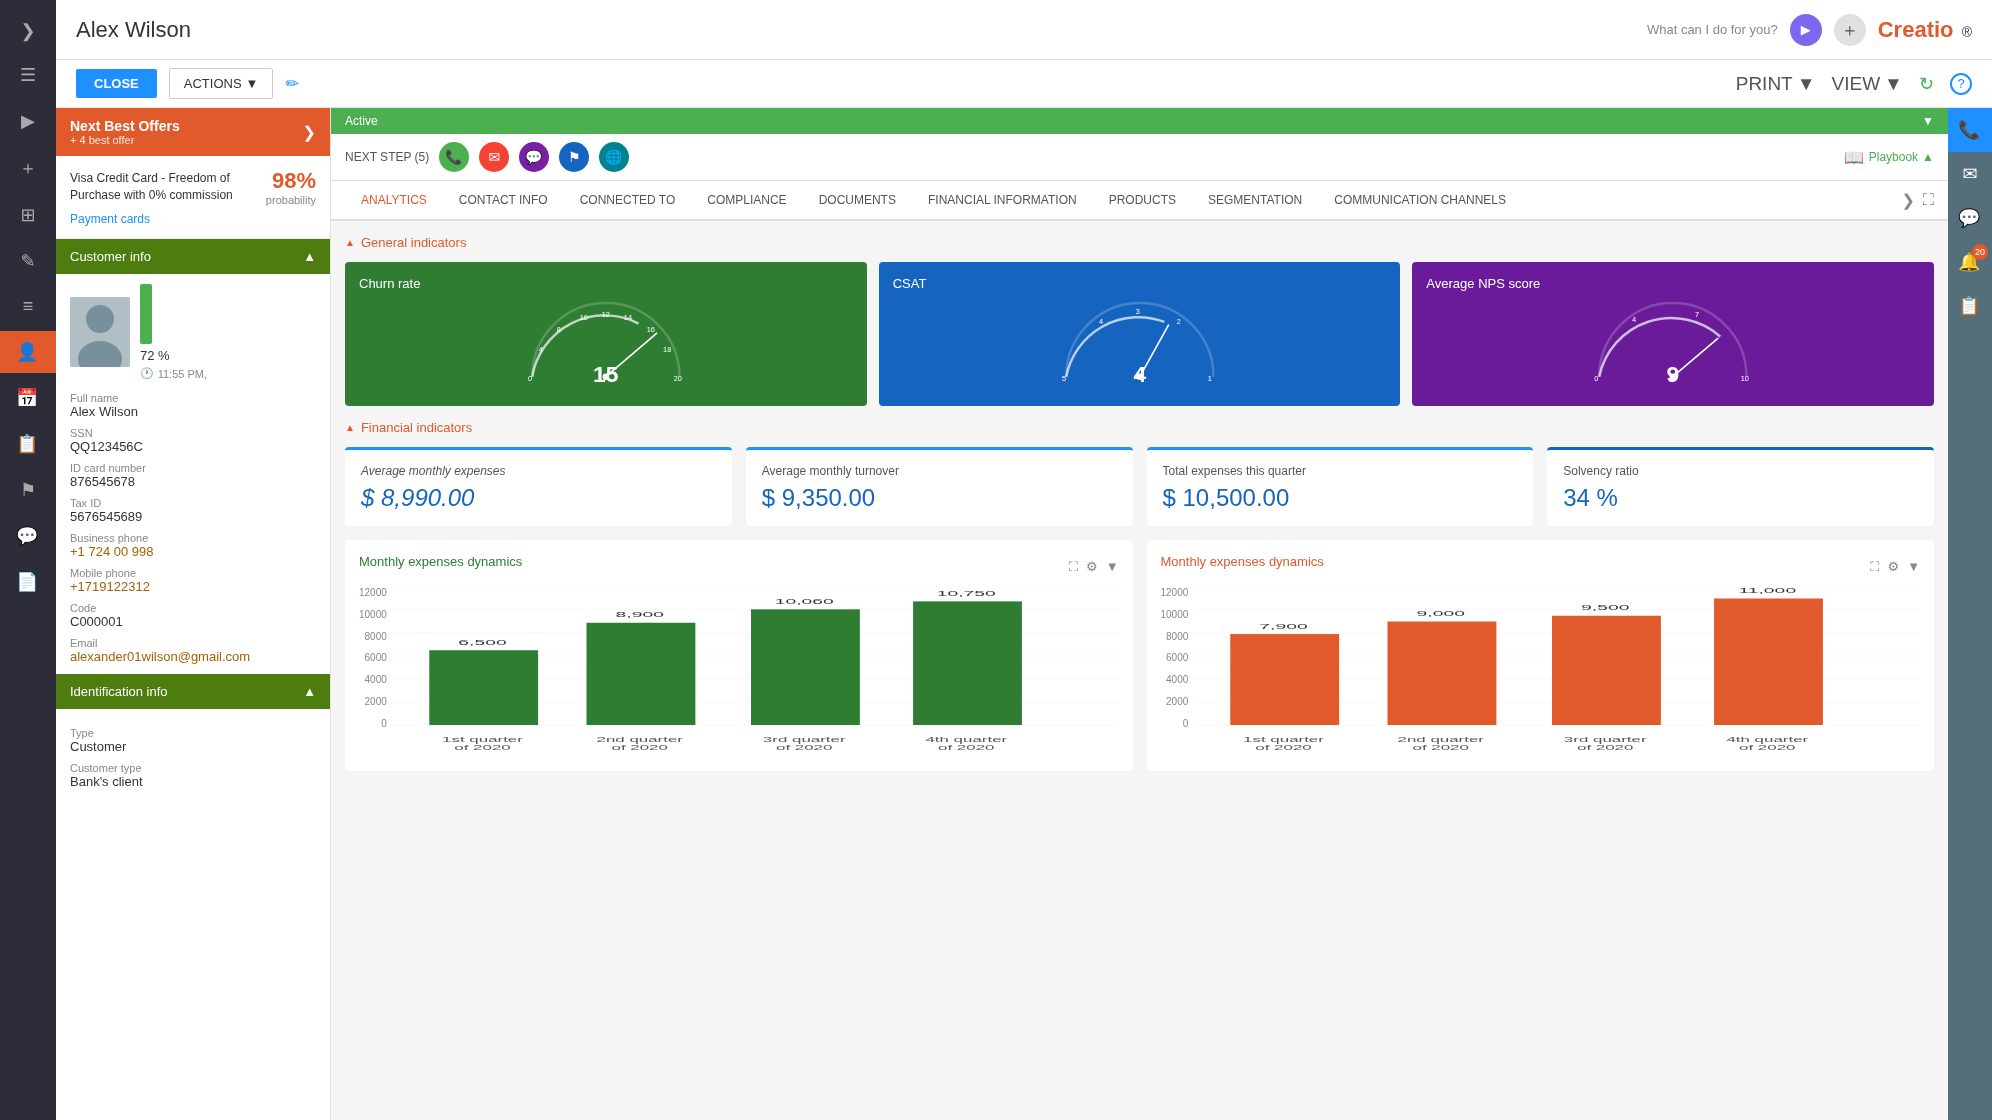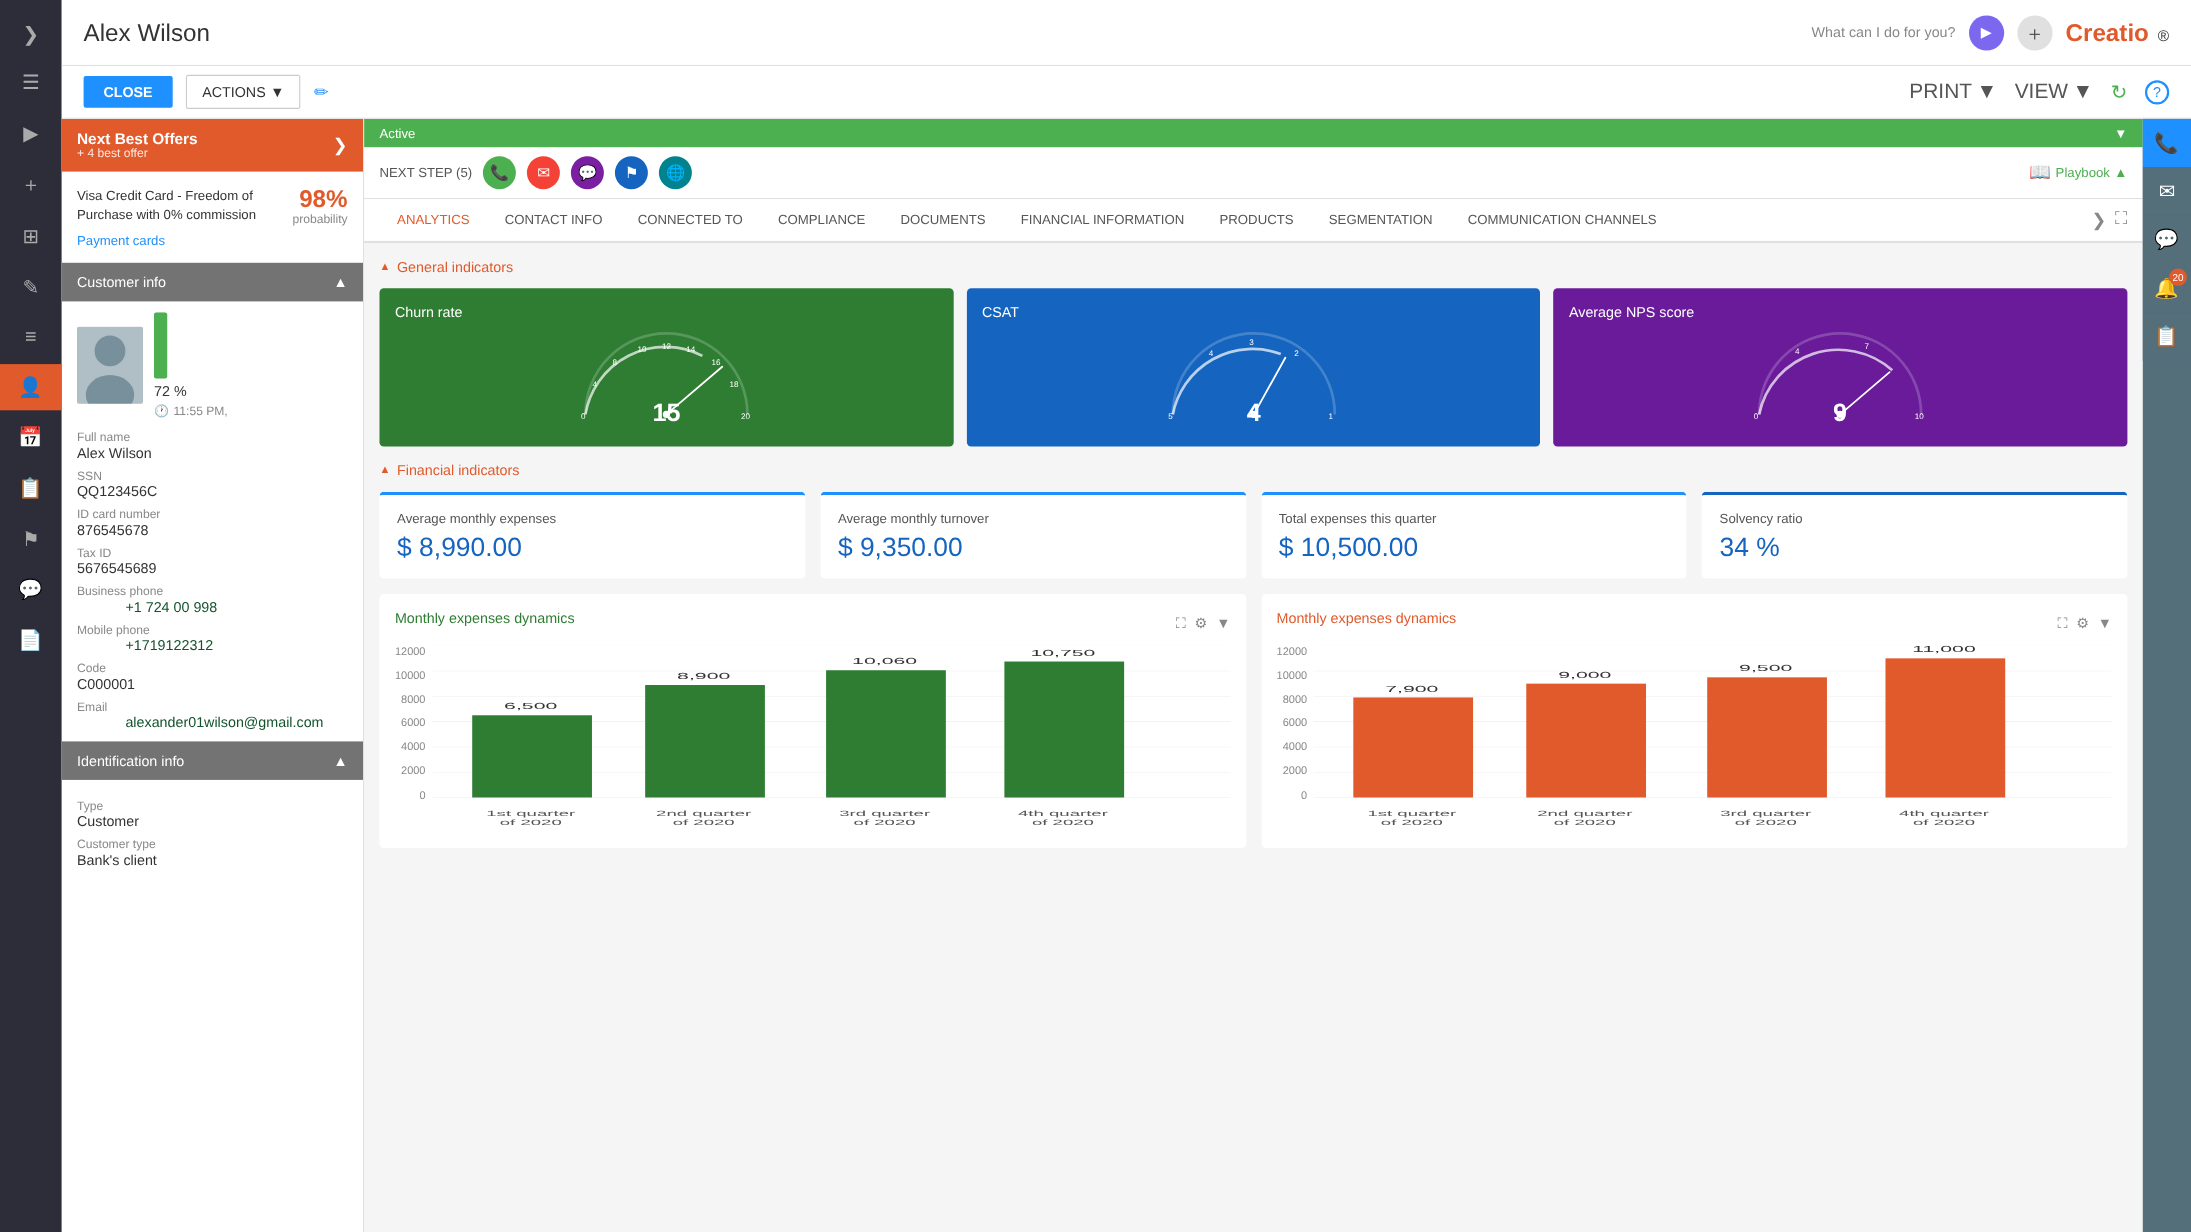--- a/index.html
+++ b/index.html
@@ -44,33 +44,33 @@
     
     .nbo-header { background: #e05a2b; color: white; padding: 10px 14px; display: flex; align-items: center; justify-content: space-between; cursor: pointer; }
     .nbo-title { font-size: 14px; font-weight: bold; }
     .nbo-content { padding: 12px 14px; border-bottom: 1px solid #eee; }
     .nbo-product { font-size: 12px; color: #333; line-height: 1.4; }
     .nbo-prob { font-size: 22px; font-weight: bold; color: #e05a2b; text-align: right; }
     .nbo-prob-label { font-size: 11px; color: #888; }
     .payment-link { color: #1e90ff; font-size: 12px; cursor: pointer; }
     
     
-    .section-header { background: #737373; color: white; padding: 10px 14px; display: flex; align-items: flex-start; justify-content: space-between; cursor: pointer; }
+    .section-header { background: #4d7c0f; color: white; padding: 10px 14px; display: flex; align-items: flex-start; justify-content: space-between; cursor: pointer; }
     .section-title { font-size: 13px; font-weight: 500; }
     .section-content { padding: 10px 14px; }
     .avatar-row { display: flex; align-items: center; gap: 10px; margin-bottom: 12px; }
     .avatar-img { width: 60px; height: 70px; object-fit: cover; background: #c0c8d0; border-radius: 2px; display: flex; align-items: center; justify-content: center; overflow: hidden; }
     .progress-col { display: flex; flex-direction: column; align-items: flex-start; gap: 4px; }
     .progress-bar-container { height: 60px; width: 12px; background: #e0e0e0; border-radius: 2px; position: relative; }
     .progress-bar-fill { position: absolute; bottom: 0; width: 100%; background: #4caf50; border-radius: 2px; }
     .percent-label { font-size: 13px; color: #333; font-weight: 500; }
     .time-label { font-size: 11px; color: #888; display: flex; align-items: center; gap: 4px; }
     .field-label { font-size: 11px; color: #888; margin-top: 8px; }
     .field-value { font-size: 13px; color: #333; }
-    .field-value.link { color: #14532d; cursor: pointer; margin-left: 44px; }
+    .field-value.link { color: #a16207; cursor: pointer; }
     
     
     .right-content { flex: 1; display: flex; flex-direction: column; overflow: hidden; }
     
     
     .active-bar { background: #4caf50; color: white; padding: 6px 14px; font-size: 12px; display: flex; align-items: center; justify-content: space-between; cursor: pointer; }
     
     
     .next-step-bar { background: white; padding: 8px 14px; display: flex; align-items: center; gap: 10px; border-bottom: 1px solid #e0e0e0; }
     .next-step-label { font-size: 12px; color: #555; font-weight: 500; }
@@ -363,21 +363,21 @@
                 <line x1="110" y1="95" x2="165" y2="48" stroke="white" stroke-width="2" stroke-linecap="round"></line>
                 <circle cx="110" cy="95" r="4" fill="white"></circle>
                 <text x="110" y="102" fill="white" font-size="28" font-weight="bold" text-anchor="middle">9</text>
               </svg>
             </div>
           </div>
 
           <div class="section-label">Financial indicators</div>
 
           <div class="financial-row">
-            <div class="fin-card" style="border-top-color:#1e90ff;">
+            <div class="fin-card" style="border-top-color:#1e90ff;font-style:italic;">
               <div class="fin-label">Average monthly expenses</div>
               <div class="fin-value">$ 8,990.00</div>
             </div>
             <div class="fin-card" style="border-top-color:#1e90ff;">
               <div class="fin-label">Average monthly turnover</div>
               <div class="fin-value">$ 9,350.00</div>
             </div>
             <div class="fin-card" style="border-top-color:#1e90ff;">
               <div class="fin-label">Total expenses this quarter</div>
               <div class="fin-value">$ 10,500.00</div>

